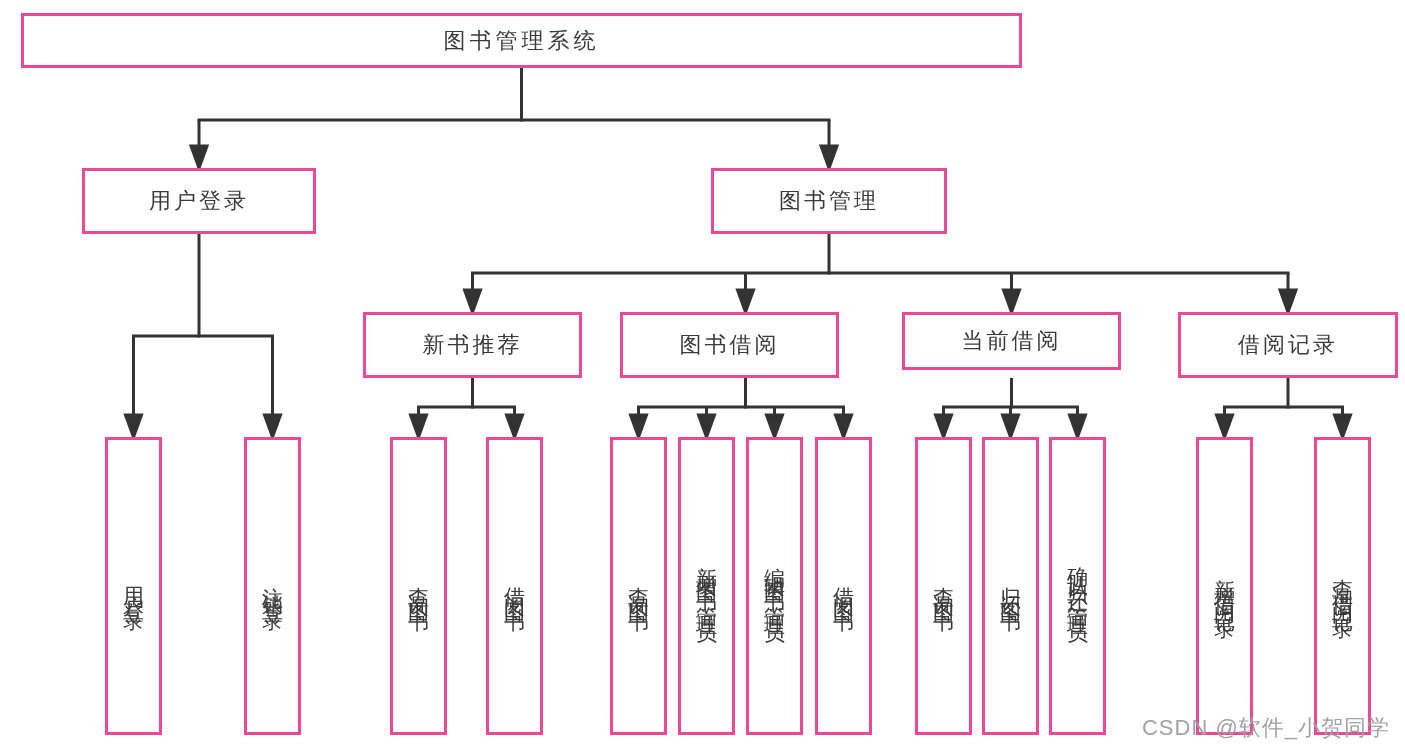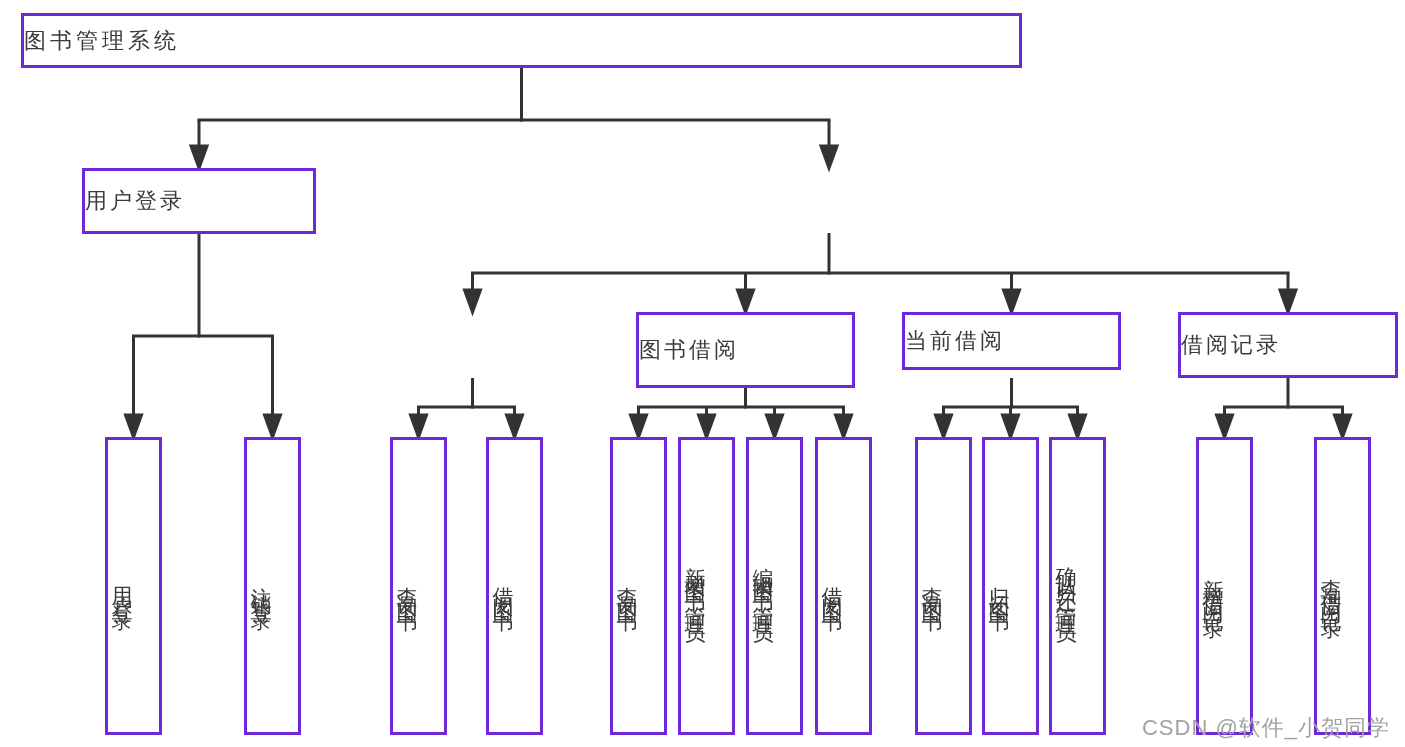--- a/index.html
+++ b/index.html
@@ -17,25 +17,25 @@
   }
   .wires {
     position: absolute;
     left: 0;
     top: 0;
     pointer-events: none;
   }
   .box {
     position: absolute;
     box-sizing: border-box;
-    border: 3px solid #6d28d9;
+    border: 3px solid #ec4899;
     background: #ffffff;
     display: flex;
     align-items: center;
-    justify-content: flex-start;
+    justify-content: center;
     color: #3a3a3a;
   }
   .box .lbl {
     font-size: 22px;
     letter-spacing: 3px;
     white-space: nowrap;
   }
   .box.root .lbl {
     letter-spacing: 4px;
   }
@@ -138,22 +138,28 @@
     </g>
   </svg>
 
   <div class="box root" style="left:21px;top:13px;width:1001px;height:55px">
     <span class="lbl">图书管理系统</span>
   </div>
 
   <div class="box" style="left:82px;top:168px;width:234px;height:66px">
     <span class="lbl">用户登录</span>
   </div>
-
-  <div class="box" style="left:636px;top:312px;width:219px;height:76px">
+  <div class="box" style="left:711px;top:168px;width:236px;height:66px">
+    <span class="lbl">图书管理</span>
+  </div>
+
+  <div class="box" style="left:363px;top:312px;width:219px;height:66px">
+    <span class="lbl">新书推荐</span>
+  </div>
+  <div class="box" style="left:620px;top:312px;width:219px;height:66px">
     <span class="lbl">图书借阅</span>
   </div>
   <div class="box" style="left:902px;top:312px;width:219px;height:58px">
     <span class="lbl">当前借阅</span>
   </div>
   <div class="box" style="left:1178px;top:312px;width:220px;height:66px">
     <span class="lbl">借阅记录</span>
   </div>
 
   <div class="box leaf" style="left:105px;top:437px;width:57px;height:298px">

